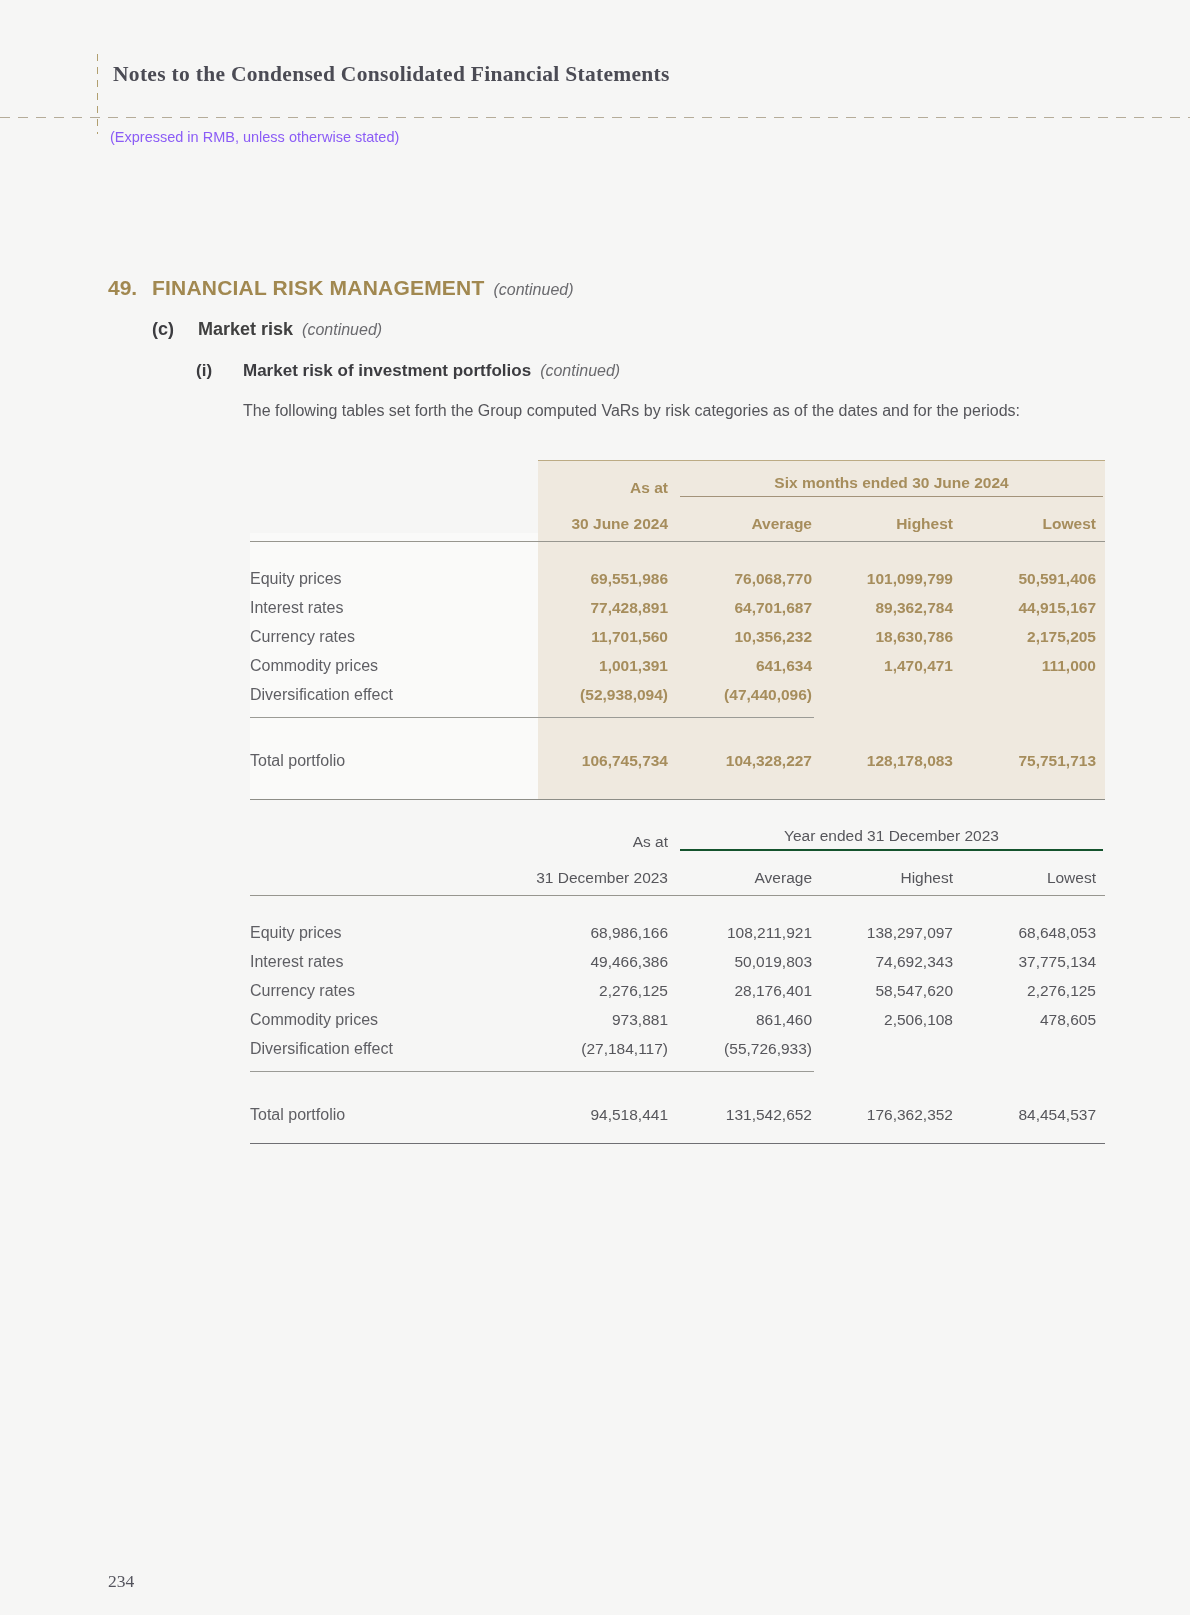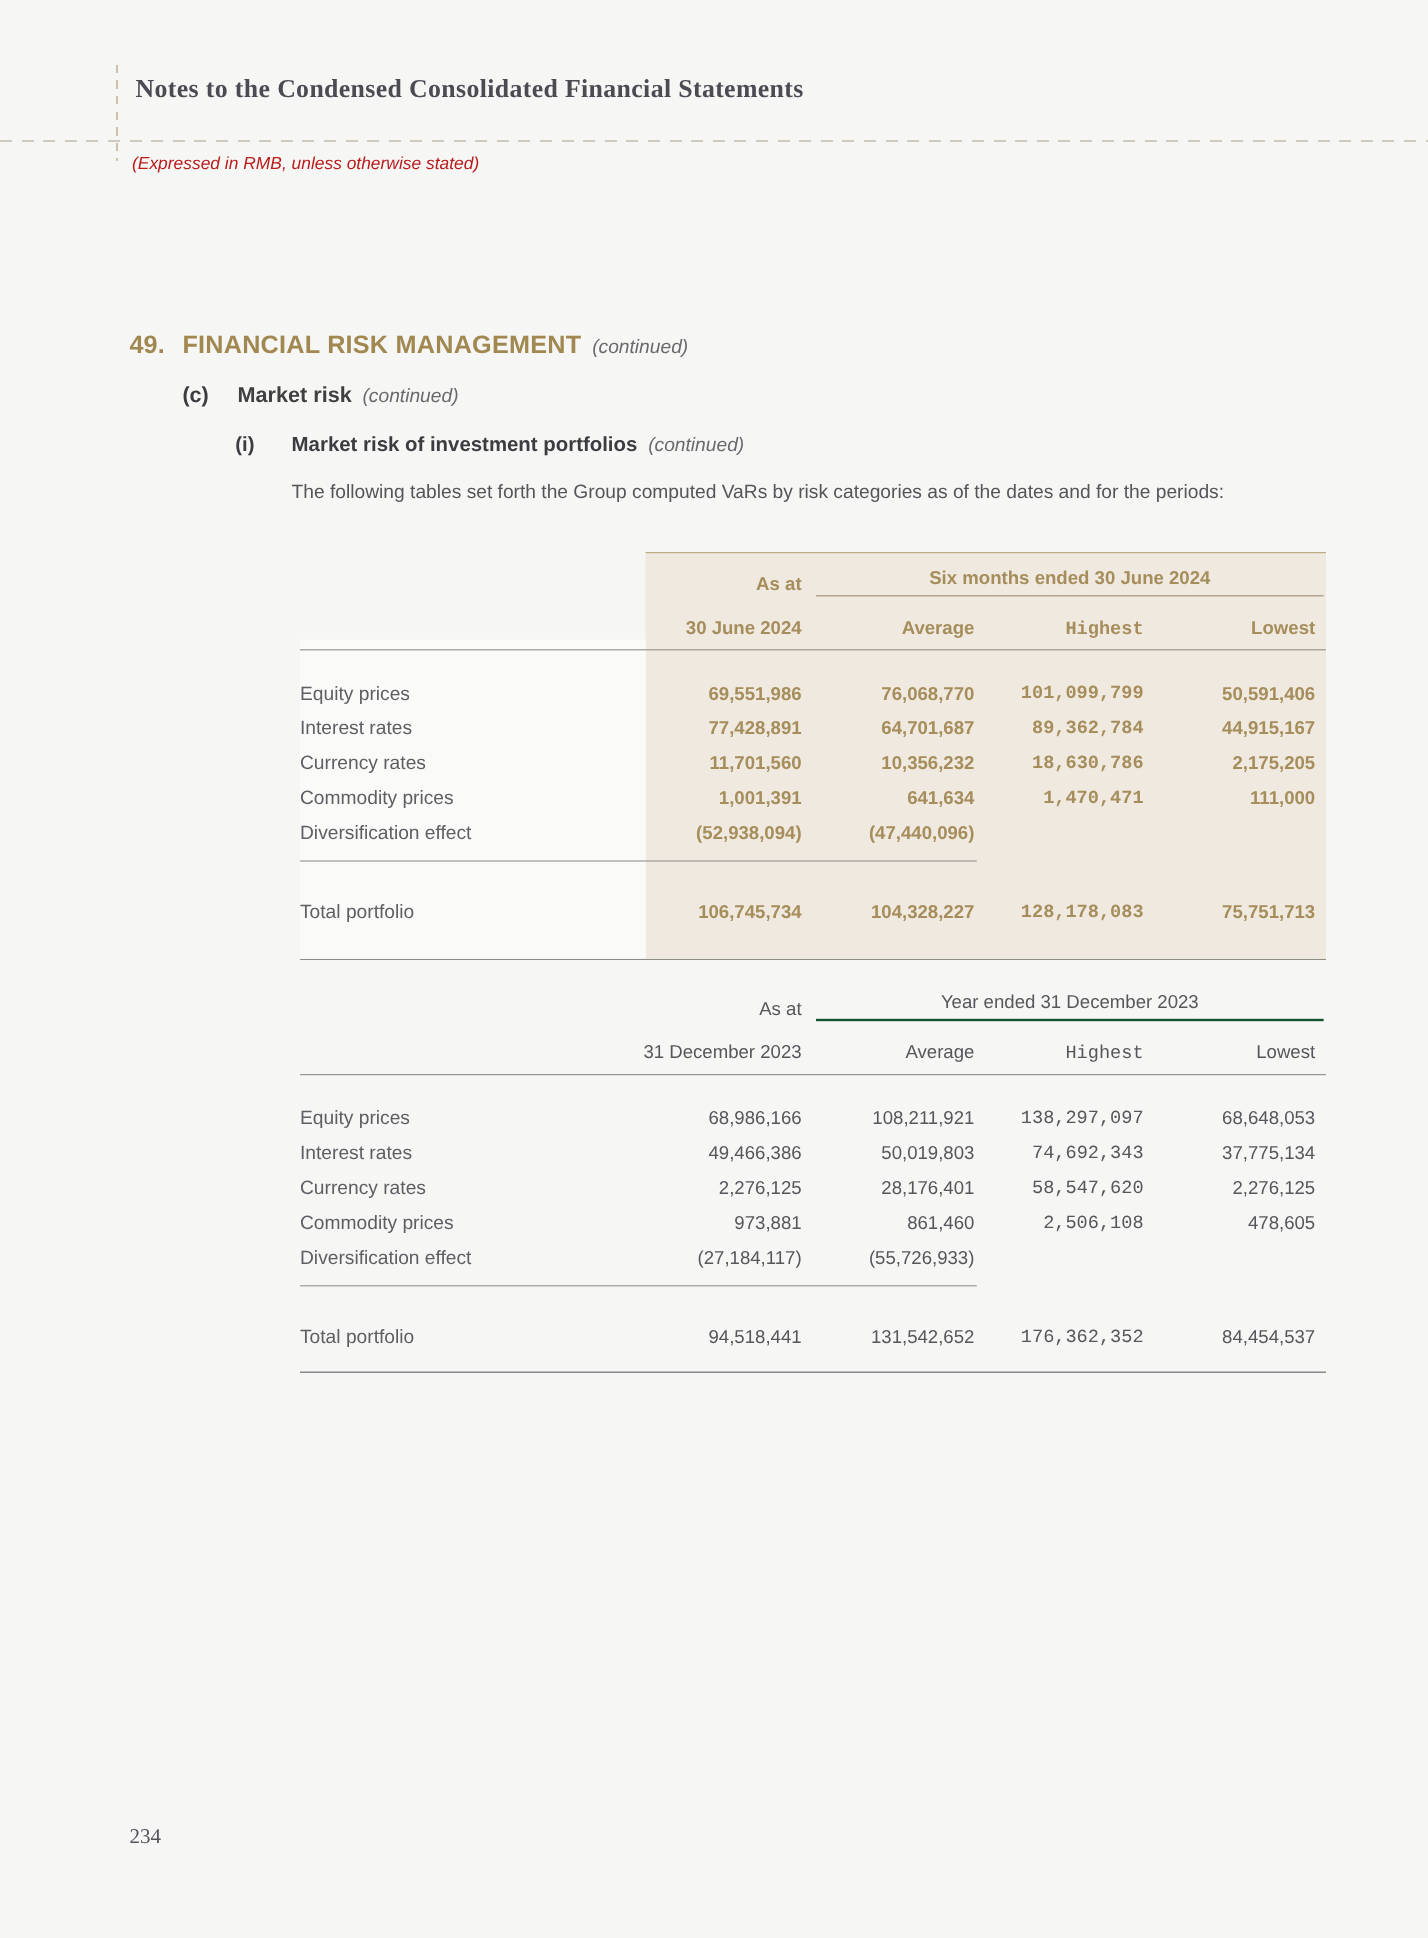--- a/index.html
+++ b/index.html
@@ -19,41 +19,41 @@
     position:absolute;left:0;top:117px;width:1190px;height:1px;
     background:repeating-linear-gradient(to right,#b5ac99 0 10px,transparent 10px 18px);
   }
   .doc-title{
     position:absolute;left:113px;top:62px;
     font-family:"Liberation Serif", serif;
     font-size:21.5px;color:#4b4b54;letter-spacing:.3px;font-weight:bold;
   }
   .doc-subtitle{
     position:absolute;left:110px;top:129px;
-    font-style:italic;font-size:14.5px;color:#b91c1c;
+    font-size:14.5px;color:#8b5cf6;
   }
   
   .h1{position:absolute;left:108px;top:276px;display:flex;align-items:baseline;}
   .h1 .num{width:44px;font-weight:700;font-size:21px;color:#a18850;}
   .h1 .ttl{font-weight:700;font-size:21px;color:#a18850;letter-spacing:.2px;}
   .cont{font-style:italic;font-weight:400;font-size:16px;color:#6a6a6e;margin-left:9px;}
   .h2{position:absolute;left:152px;top:319px;display:flex;align-items:baseline;}
   .h2 .lbl{width:46px;font-weight:700;font-size:18px;color:#3c3c40;}
   .h2 .ttl{font-weight:700;font-size:18px;color:#404040;}
   .h3{position:absolute;left:196px;top:361px;display:flex;align-items:baseline;}
   .h3 .lbl{width:47px;font-weight:700;font-size:17px;color:#3c3c40;}
   .h3 .ttl{font-weight:700;font-size:17px;color:#3c3c40;}
   .intro{position:absolute;left:243px;top:402px;width:870px;font-size:16px;color:#55555a;}
   
   .vtable{position:absolute;left:250px;width:855px;}
   .trow,.thead-r1,.thead-r2{display:flex;position:relative;}
   .cl{width:288px;text-align:left;}
   .c1{width:130px;text-align:right;}
   .c2{width:144px;text-align:right;}
-  .c3{width:141px;text-align:right;font-family:Liberation Mono, monospace;}
+  .c3{width:141px;text-align:right;}
   .c4{width:152px;text-align:right;padding-right:9px;box-sizing:border-box;}
   .asat{width:418px;text-align:right;}
   .thead{border-bottom:1px solid #97968f;position:relative;}
   .thead-r1{height:37px;align-items:flex-end;}
   .thead-r2{height:36px;align-items:flex-end;padding-bottom:8px;}
   .period{width:423px;margin-left:12px;text-align:center;padding-bottom:4px;}
   .tbody{padding:22px 0 8px;position:relative;}
   .trow{height:29px;line-height:29px;}
   .row-label{font-size:16px;color:#5e5e63;}
   .midline{width:564px;border-bottom:1px solid #9b9b96;position:relative;}
@@ -67,21 +67,21 @@
   .t1 .labelbg{position:absolute;left:0;top:73px;width:288px;bottom:0;background:#fafaf9;}
   .t1 .num,.t1 .hcell{font-weight:700;font-size:15.5px;color:#a68d5c;}
   .t1 .period{border-bottom:1px solid #a3937a;}
   
   .t2{top:814px;border-bottom:1px solid #6f6f73;}
   .t2 .num,.t2 .hcell{font-weight:400;font-size:15.5px;color:#56565b;}
   .t2 .period{border-bottom:2px solid #14532d;}
   .t2 .tfoot{padding-bottom:14px;}
   
   .page-number{
-    position:absolute;left:108px;top:1520px;
+    position:absolute;left:108px;top:1571px;
     font-family:"Liberation Serif", serif;font-size:17.5px;color:#54545d;
   }
 </style>
 </head>
 <body>
 
 <div class="v-dash"></div>
 <div class="doc-title">Notes to the Condensed Consolidated Financial Statements</div>
 <div class="h-dash"></div>
 <div class="doc-subtitle">(Expressed in RMB, unless otherwise stated)</div>

